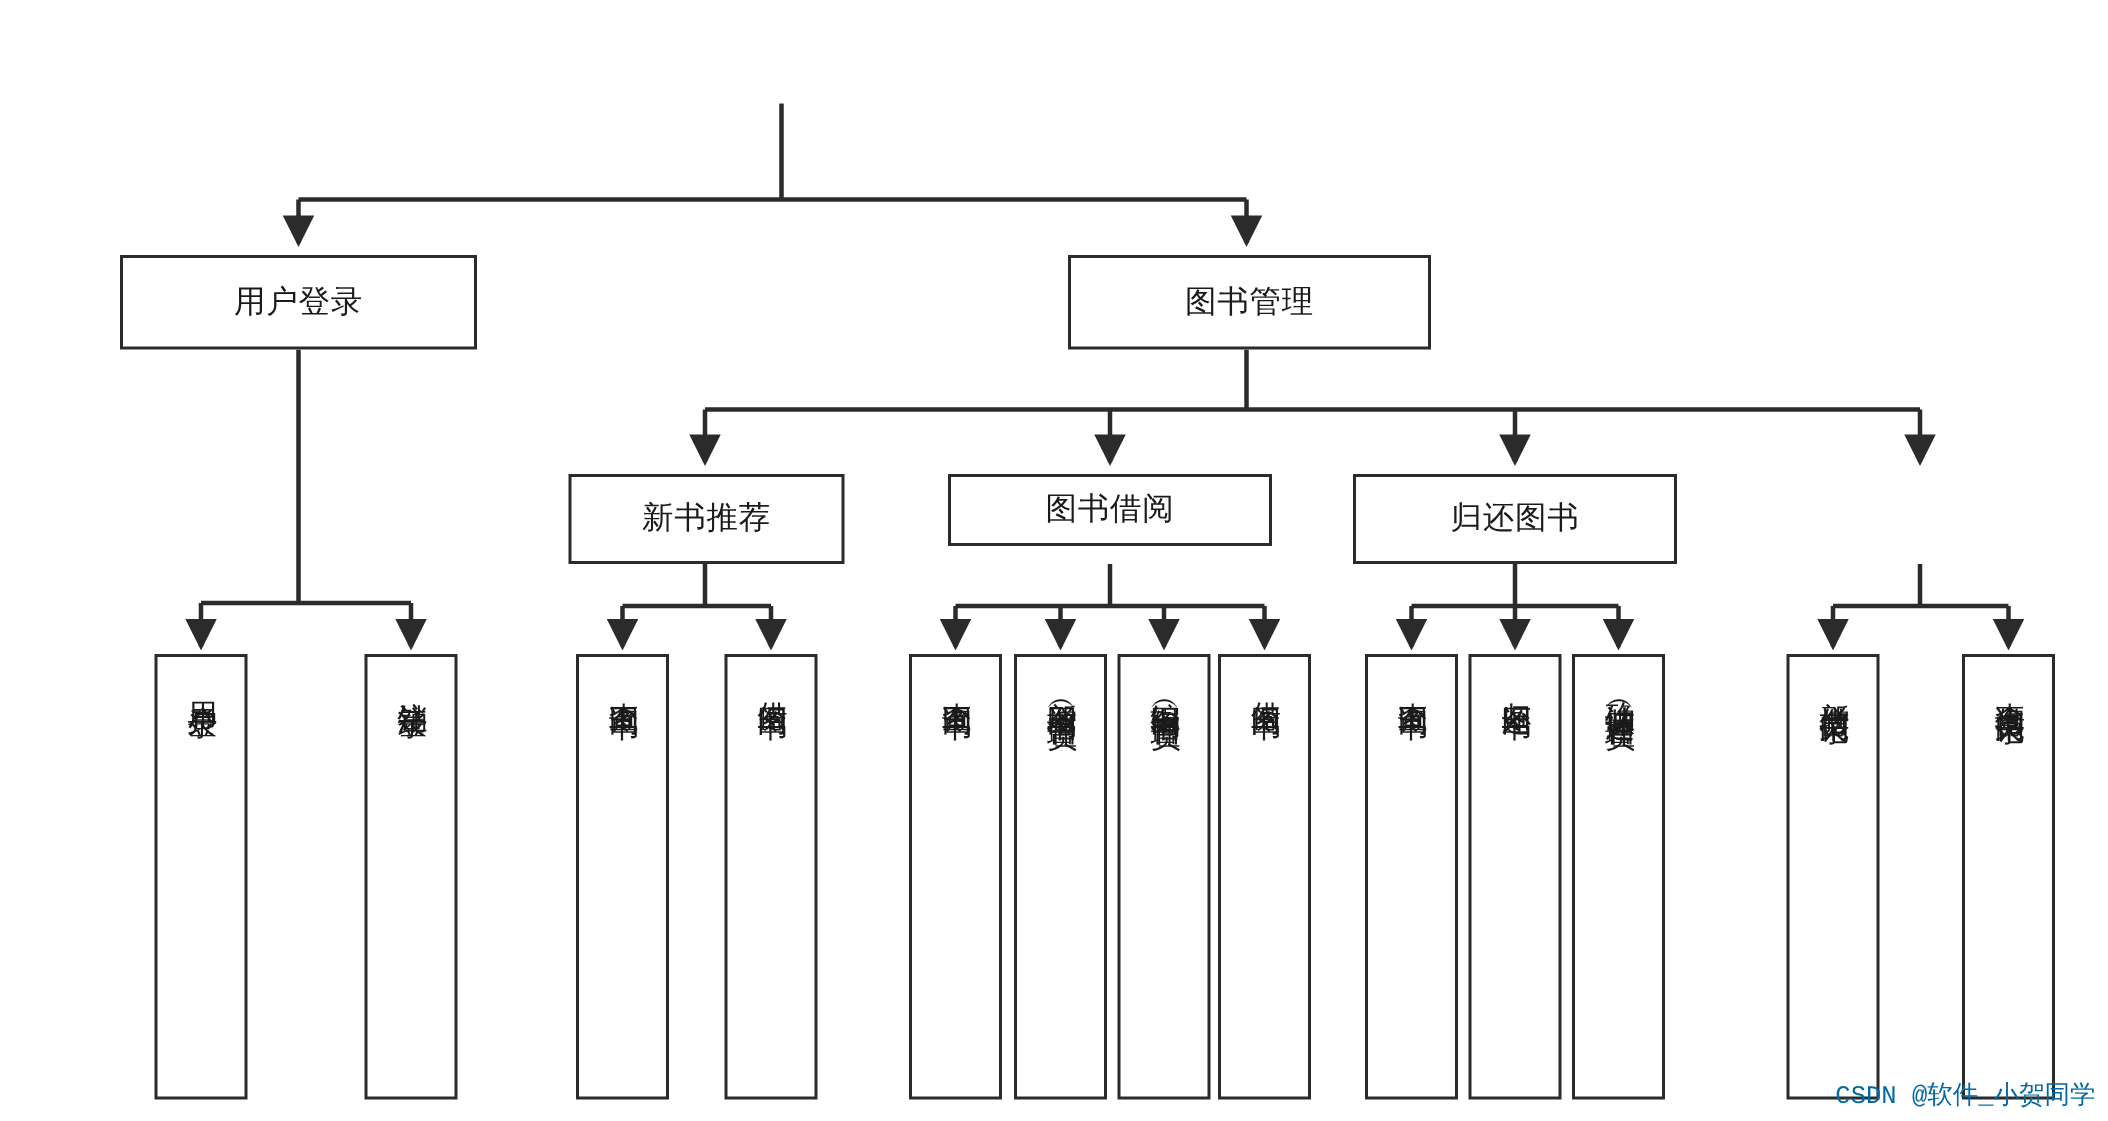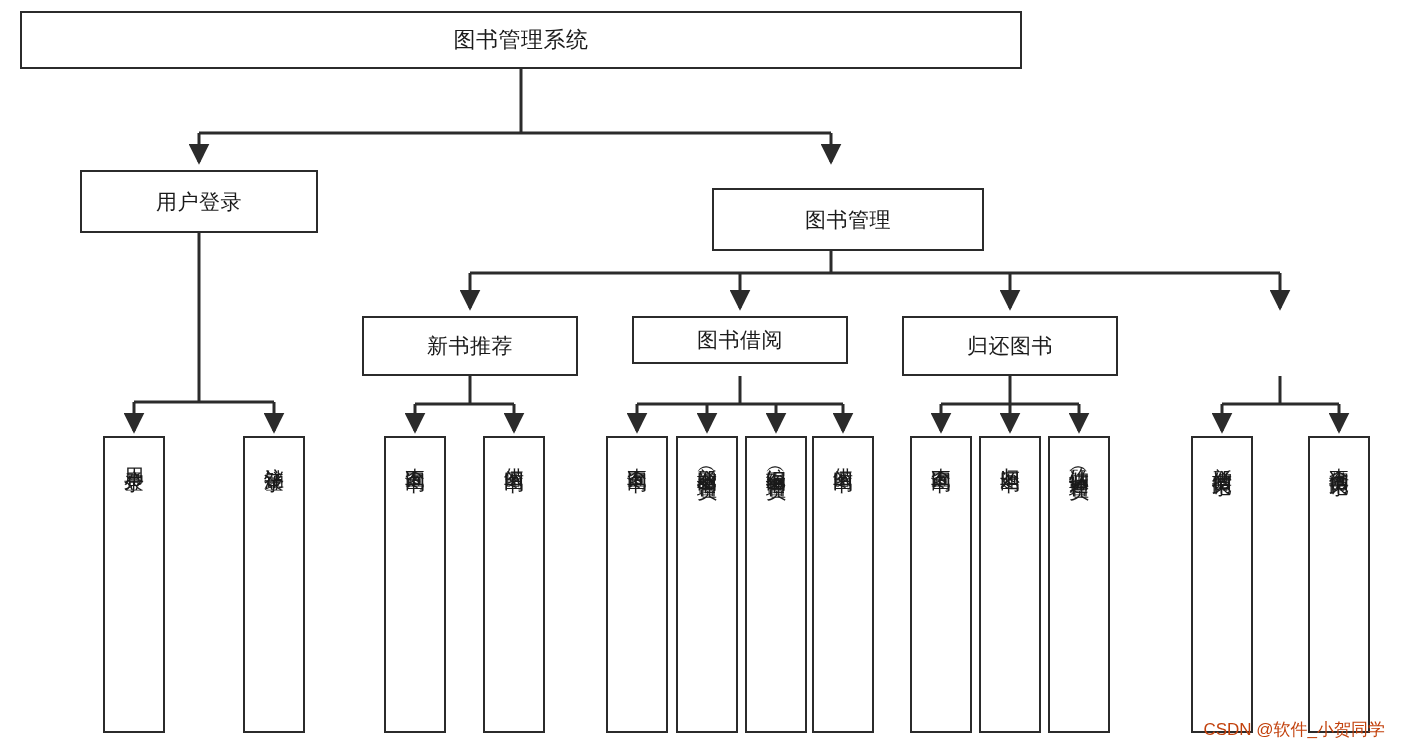--- a/index.html
+++ b/index.html
@@ -59,27 +59,27 @@
   }
   .node.v .label {
     writing-mode: vertical-rl;
     text-orientation: upright;
     font-size: 20px;
     line-height: 1.05;
     letter-spacing: 2px;
   }
   .watermark {
     position: absolute;
-    right: 20px;
+    right: 8px;
     bottom: 6px;
     font-size: 17px;
-    color: #c2410c;
+    color: #0369a1;
     white-space: nowrap;
     z-index: 5;
-    font-family: Liberation Sans, sans-serif;
+    font-family: Liberation Mono, monospace;
   }
 </style>
 </head>
 <body>
 
 <div id="canvas">
 
   <svg id="edges" viewBox="0 0 1405 747" width="1405" height="747">
     <defs>
       <marker id="arrow" viewBox="0 0 12 12" refX="10.5" refY="6" markerWidth="7" markerHeight="7" orient="auto-start-reverse">
@@ -123,32 +123,29 @@
       <path d="M 1010 404 L 1010 431" marker-end="url(#arrow)"></path>
       <path d="M 1079 404 L 1079 431" marker-end="url(#arrow)"></path>
 
       <path d="M 1280 376 L 1280 404"></path>
       <path d="M 1222 404 L 1339 404"></path>
       <path d="M 1222 404 L 1222 431" marker-end="url(#arrow)"></path>
       <path d="M 1339 404 L 1339 431" marker-end="url(#arrow)"></path>
     </g>
   </svg>
 
-  <div class="node h root" style="left:20px; top:11px; width:1002px; height:58px;">
-    <span class="label">图书管理系统</span>
-  </div>
 
   <div class="node h" style="left:80px; top:170px; width:238px; height:63px;">
     <span class="label">用户登录</span>
   </div>
-  <div class="node h" style="left:712px; top:188px; width:272px; height:63px;">
+  <div class="node h" style="left:712px; top:170px; width:242px; height:63px;">
     <span class="label">图书管理</span>
   </div>
 
-  <div class="node h" style="left:362px; top:316px; width:216px; height:60px;">
+  <div class="node h" style="left:379px; top:316px; width:184px; height:60px;">
     <span class="label">新书推荐</span>
   </div>
   <div class="node h" style="left:632px; top:316px; width:216px; height:48px;">
     <span class="label">图书借阅</span>
   </div>
   <div class="node h" style="left:902px; top:316px; width:216px; height:60px;">
     <span class="label">归还图书</span>
   </div>
 
   <div class="node v" style="left:103px; top:436px; width:62px; height:297px;">

